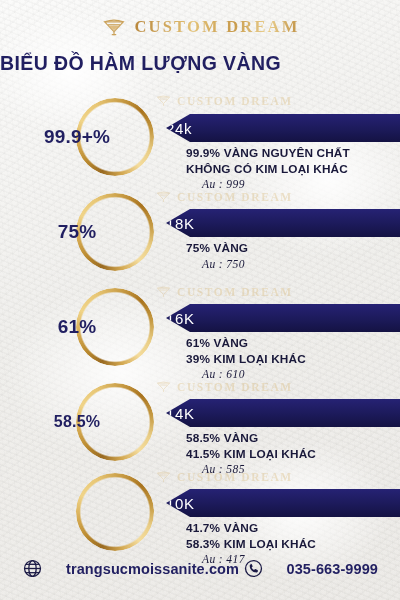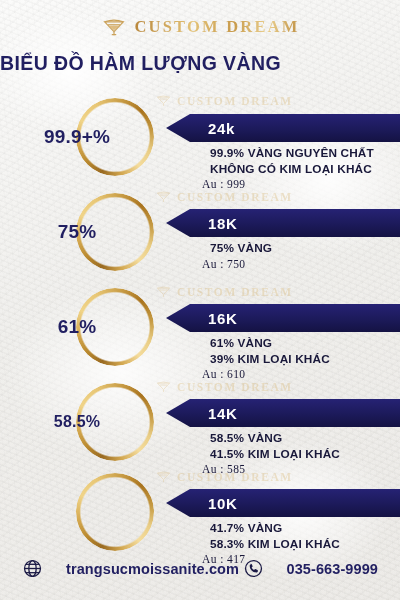--- a/index.html
+++ b/index.html
@@ -75,31 +75,30 @@
   }
   .ring-label.small{font-size:16px;}
 
   .banner{
     position:absolute;left:166px;right:0;top:16px;height:28px;
     background:linear-gradient(180deg,#262274 0%,#1c1a5a 55%,#141243 100%);
     clip-path:polygon(24px 0, 100% 0, 100% 100%, 24px 100%, 0 50%);
     display:flex;align-items:center;
   }
   .banner-label{
-    color:#fff;font-size:15px;font-weight:700;letter-spacing:.6px;
-    margin-left:42px;
+    color:#fff;font-size:15px;font-weight:400;letter-spacing:.6px;
   }
   .desc{
     position:absolute;left:186px;right:4px;top:48px;
     color:#19183a;
   }
-  .desc-line{font-size:11.8px;font-weight:700;letter-spacing:.15px;line-height:15.5px;white-space:nowrap;margin-left:24px;}
+  .desc-line{font-size:11.8px;font-weight:700;letter-spacing:.15px;line-height:15.5px;white-space:nowrap;}
   .desc-au{
     font-family:"Liberation Serif",serif;
-    font-size:11.5px;font-weight:400;
+    font-style:italic;font-size:11.5px;font-weight:400;
     letter-spacing:.4px;margin-left:16px;margin-top:1px;white-space:nowrap;
   }
 
   
   .footer{position:absolute;left:0;right:0;bottom:12px;height:30px;}
   .f-item{position:absolute;display:flex;align-items:center;gap:23px;}
   .f-web{left:22px;top:0;}
   .f-tel{right:22px;top:0;}
   .f-icon{width:21px;height:21px;display:block;flex:none;}
   .f-text{font-size:14.5px;font-weight:700;color:#211f61;letter-spacing:.1px;white-space:nowrap;}

